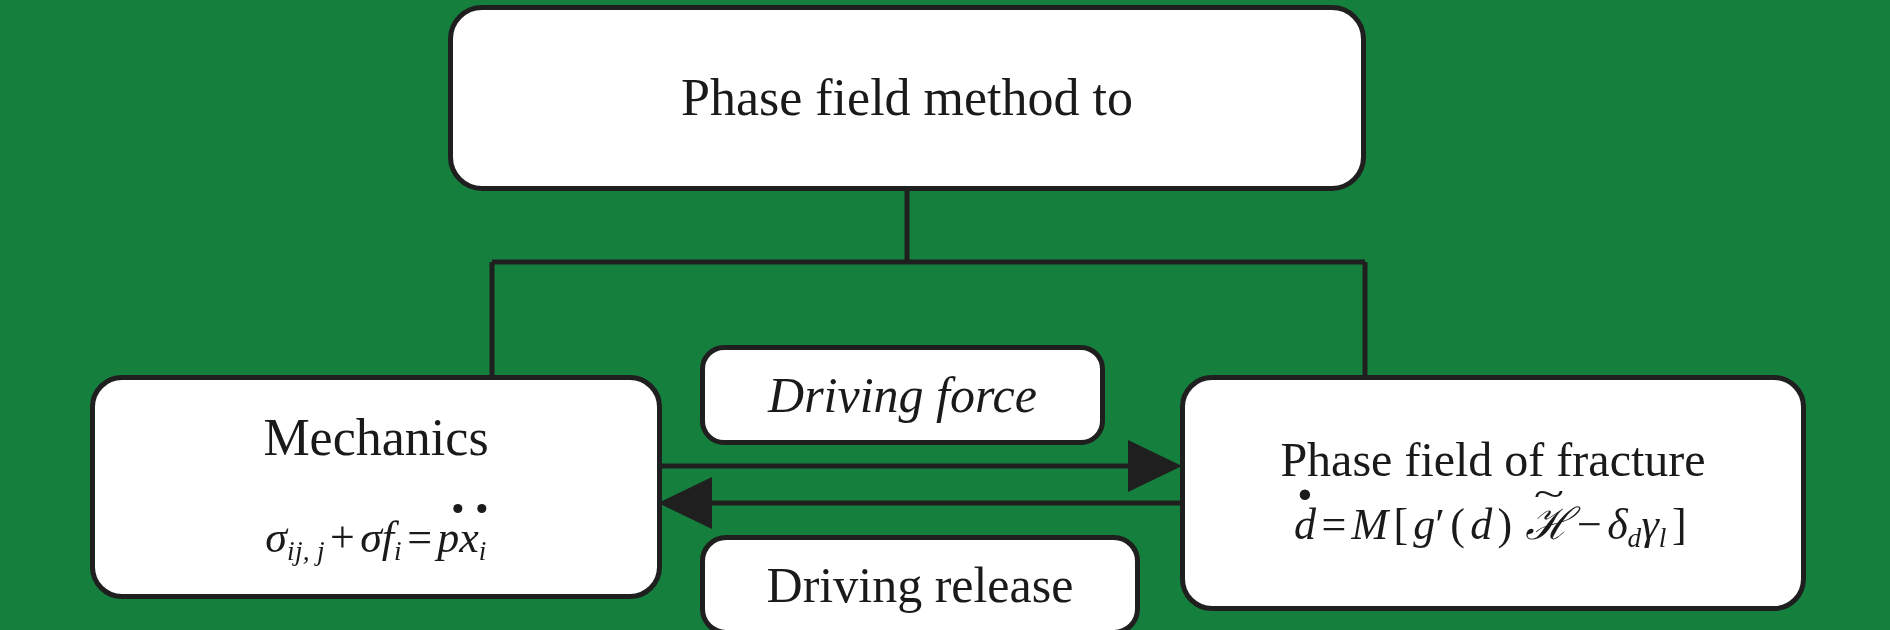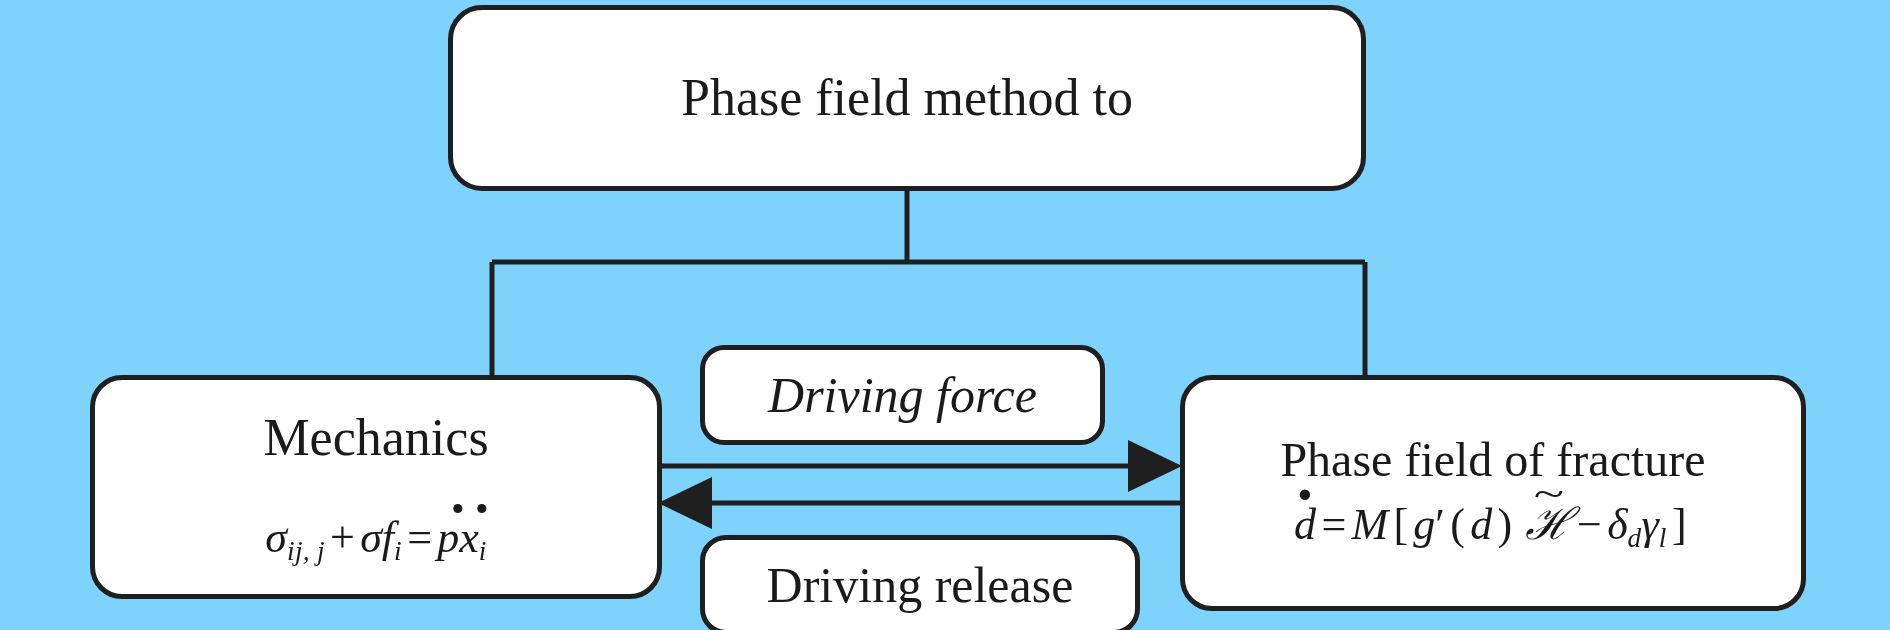--- a/index.html
+++ b/index.html
@@ -5,21 +5,21 @@
 <style>
   html, body {
     margin: 0;
     padding: 0;
     background: #ffffff;
   }
   #stage {
     position: relative;
     width: 1890px;
     height: 630px;
-    background: #7dd3fc;
+    background: #15803d;
     overflow: hidden;
     font-family: "Liberation Serif", "DejaVu Serif", serif;
     color: #1a1a1a;
   }
   #wires {
     position: absolute;
     left: 0;
     top: 0;
     width: 1890px;
     height: 630px;

